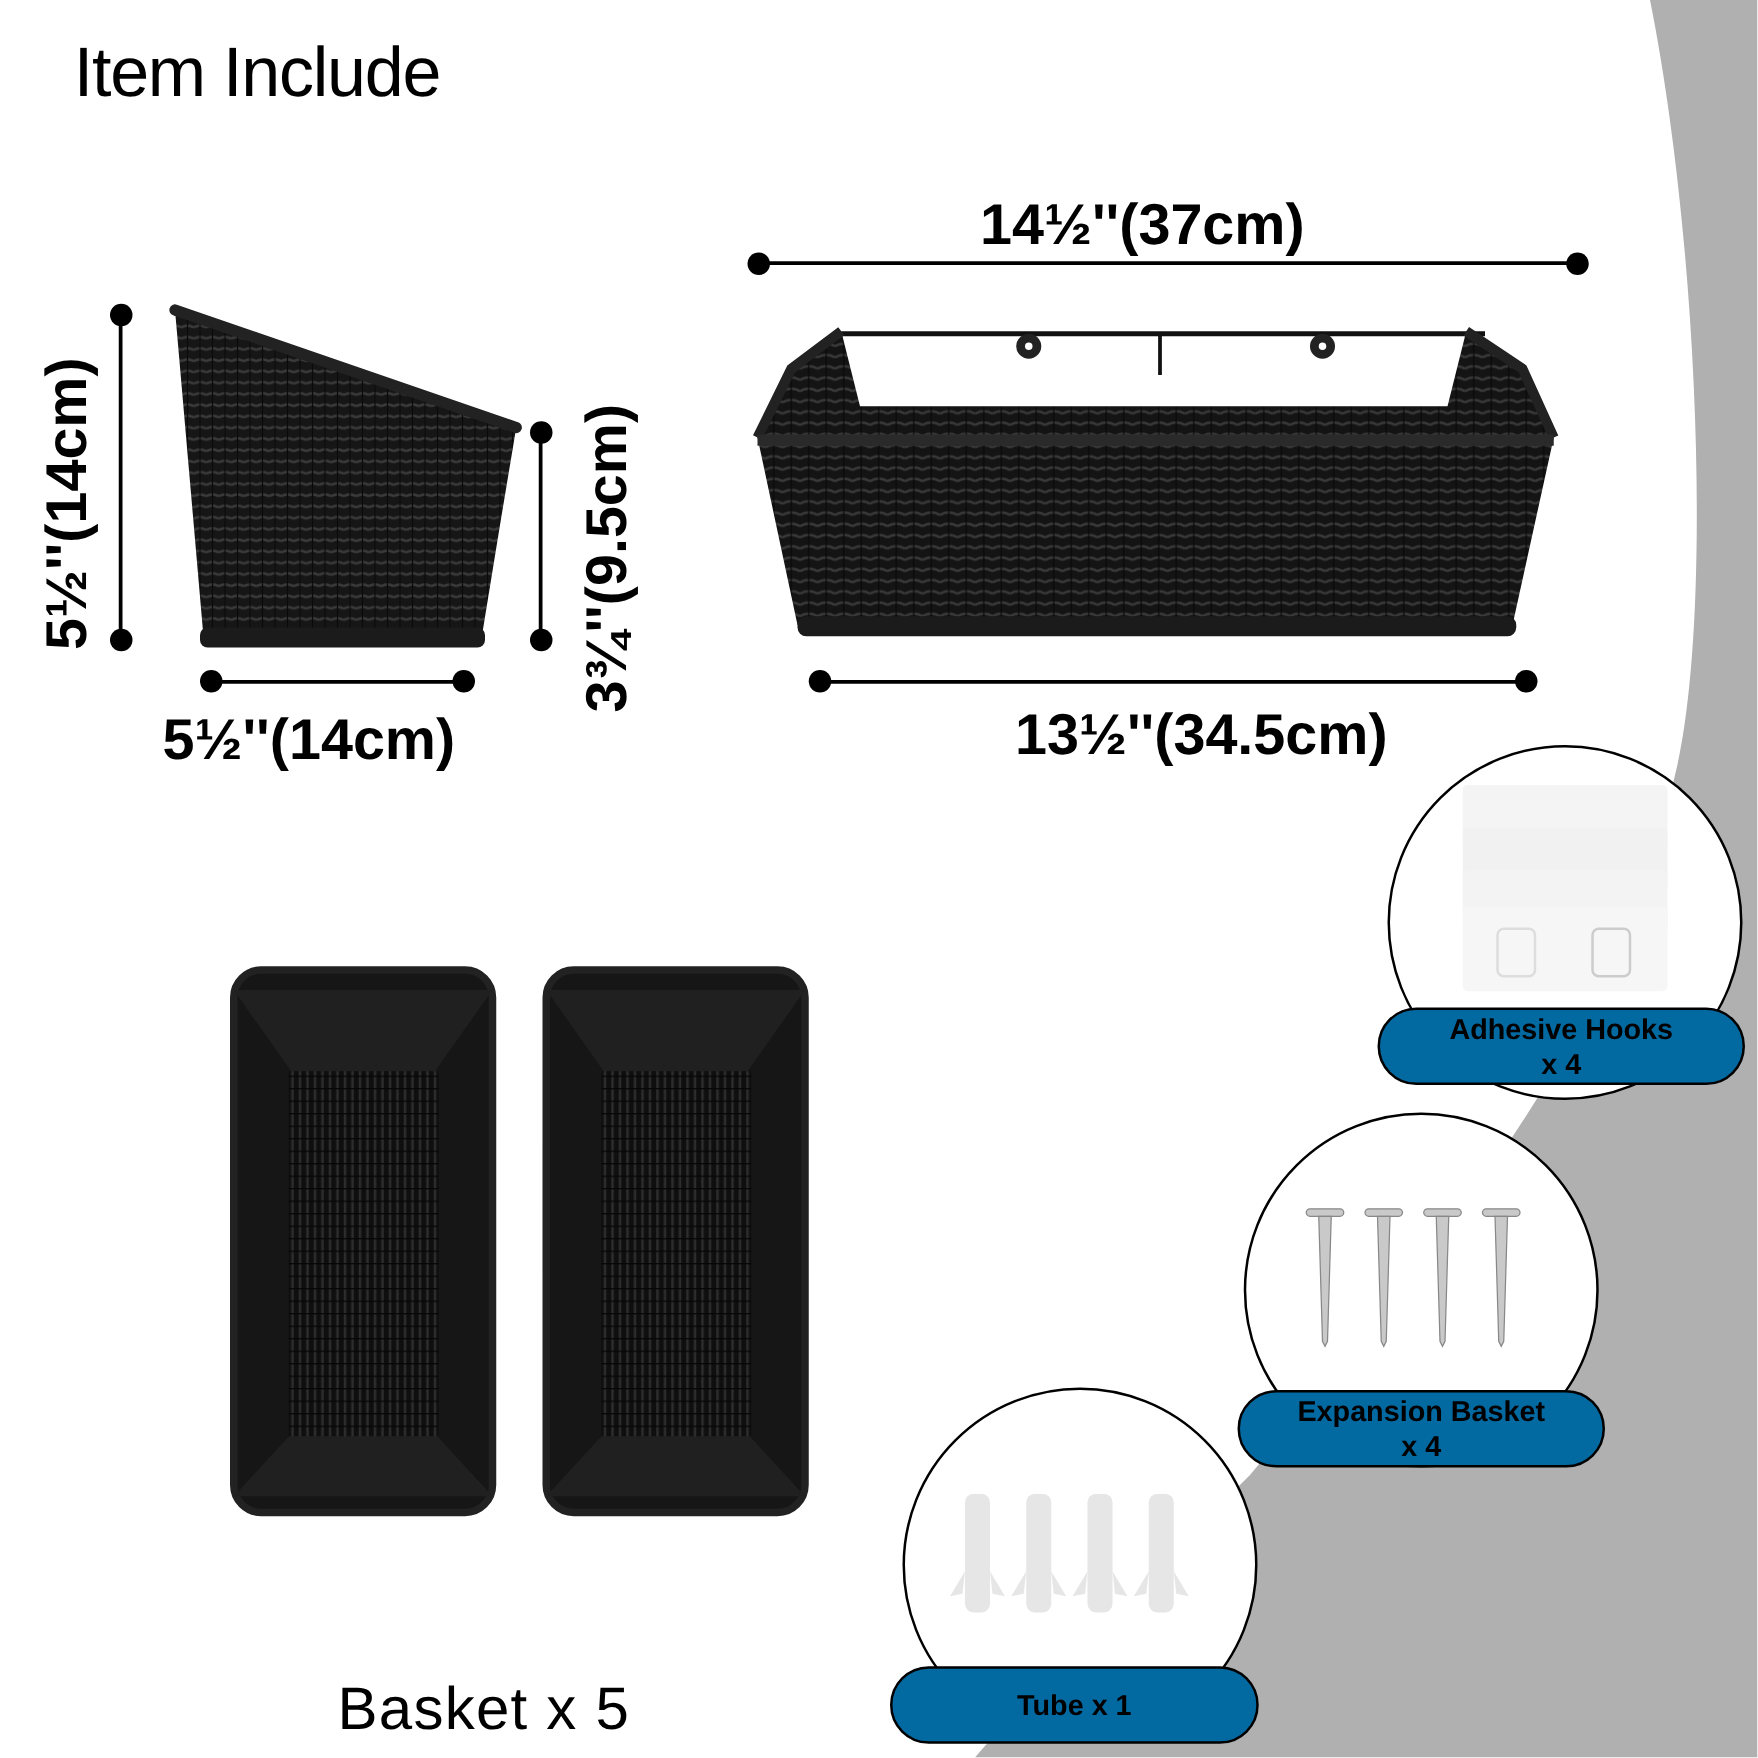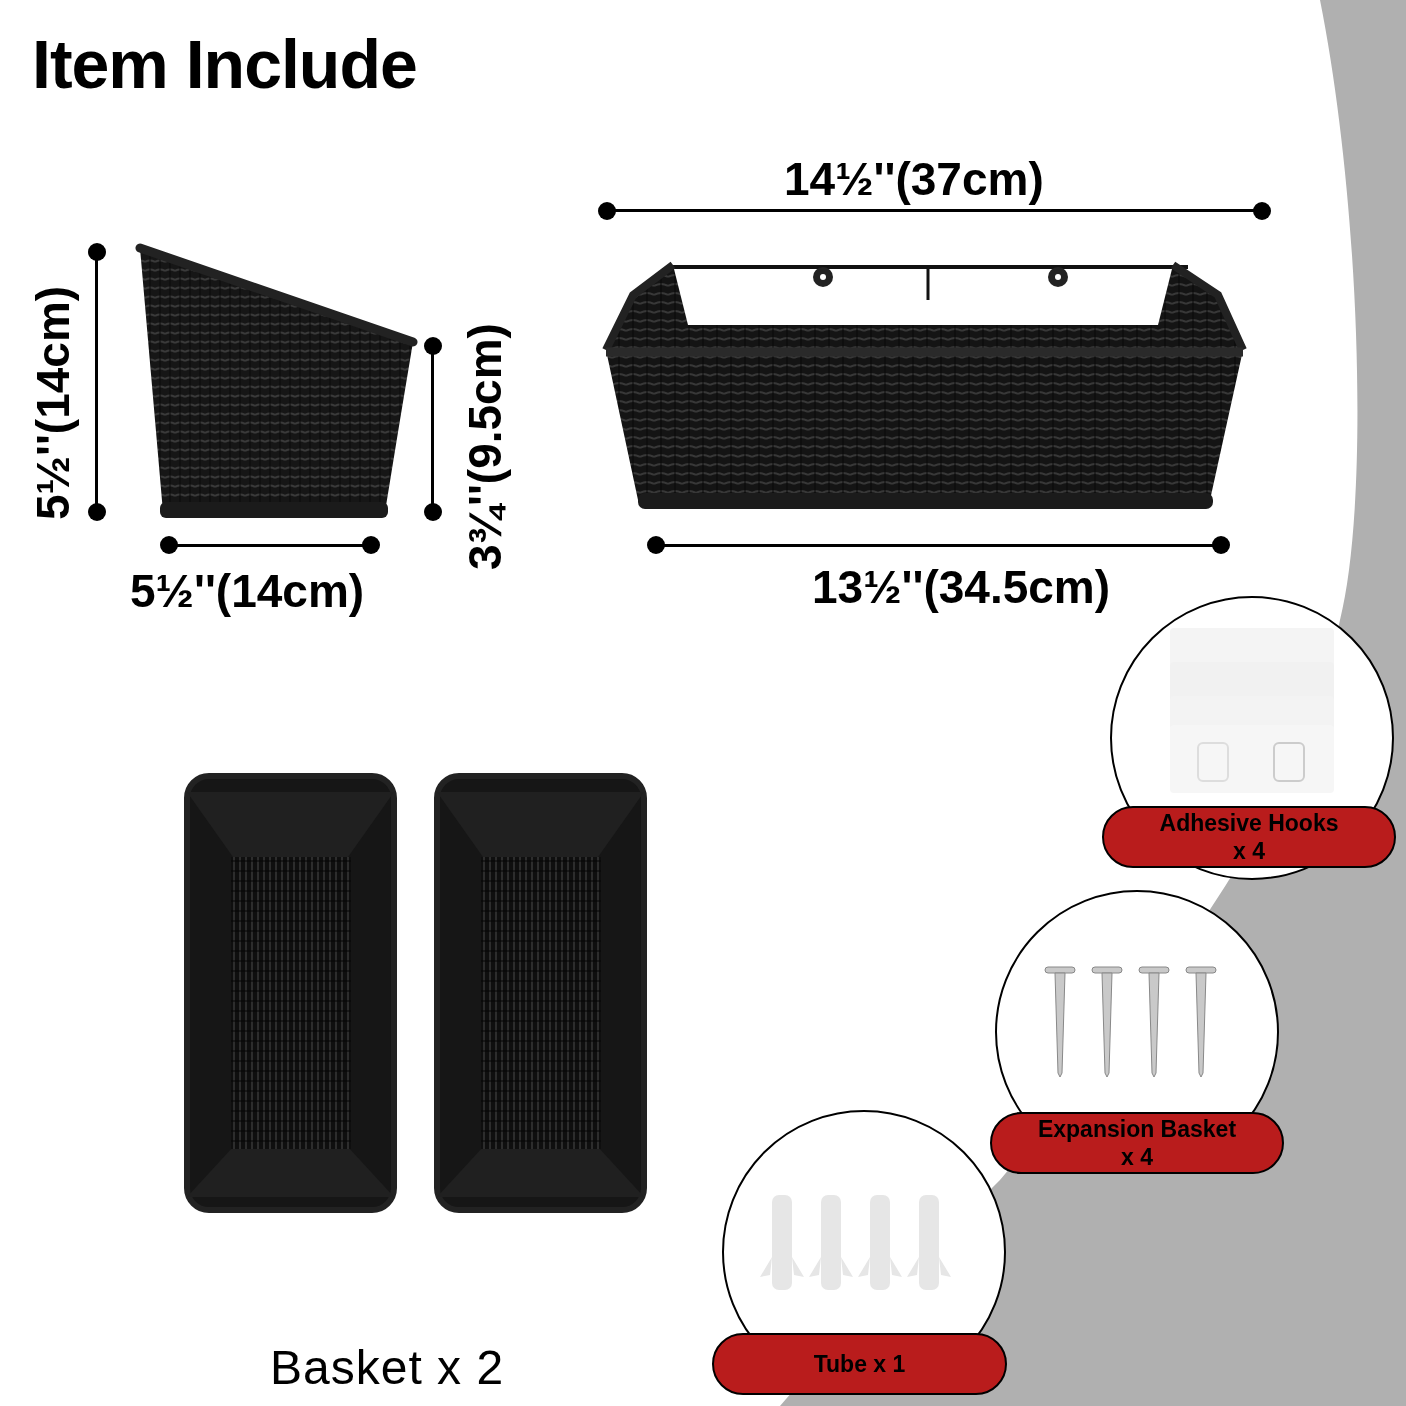--- a/index.html
+++ b/index.html
@@ -1,24 +1,24 @@
 <!DOCTYPE html>
 <html><head>
 <meta charset="utf-8">
 <style>
   html, body { margin: 0; padding: 0; }
   body { width: 1406px; height: 1406px; position: relative; overflow: hidden; background: #ffffff; font-family: "Liberation Sans", "DejaVu Sans", sans-serif; color: #000; }
   .bg-shape { position: absolute; left: 0; top: 0; width: 1406px; height: 1406px; }
-  .title { position: absolute; left: 32px; top: 30px; font-size: 68px; font-weight: 700; letter-spacing: -1px; line-height: 1; }
+  .title { position: absolute; left: 59px; top: 30px; font-size: 56px; font-weight: 400; letter-spacing: -1px; line-height: 1; }
   .dim { position: absolute; font-size: 46px; font-weight: 700; white-space: nowrap; line-height: 1; }
   .dim.vert { transform-origin: left top; transform: rotate(-90deg); }
   .line { position: absolute; background: #000; }
   .dot { position: absolute; width: 18px; height: 18px; border-radius: 50%; background: #000; }
   .circle { position: absolute; border: 2.5px solid #000; border-radius: 50%; background: #fff; box-sizing: border-box; }
-  .pill { position: absolute; border: 2.5px solid #000; border-radius: 40px; background: #b91c1c; box-sizing: border-box; text-align: right; font-weight: 700; font-size: 23px; line-height: 28px; display: flex; flex-direction: column; justify-content: center; align-items: center; }
+  .pill { position: absolute; border: 2.5px solid #000; border-radius: 40px; background: #0369a1; box-sizing: border-box; text-align: right; font-weight: 700; font-size: 23px; line-height: 28px; display: flex; flex-direction: column; justify-content: center; align-items: center; }
   .basket-label { position: absolute; left: 270px; top: 1340px; font-size: 48px; font-weight: 400; letter-spacing: 1px; }
   svg { display: block; }
 </style>
 </head>
 <body>
 
 <svg class="bg-shape" viewBox="0 0 1406 1406">
   <path d="M1320 0 C1360 200 1370 500 1340 620 C1300 820 1150 1000 1000 1180 C900 1280 820 1360 780 1406 L1406 1406 L1406 0 Z" fill="#b0b0b0"></path>
 </svg>
 
@@ -101,21 +101,21 @@
     <path d="M4 20 L50 85 L165 85 L211 20 Z" fill="#202020"></path>
     <path d="M4 425 L50 375 L165 375 L211 425 Z" fill="#202020"></path>
     <rect x="48" y="85" width="120" height="292" fill="url(#weave3)"></rect>
   </svg>
   <svg style="position:absolute; left:433px; top:772px;" width="215" height="442" viewBox="0 0 215 442">
     <rect x="4" y="4" width="207" height="434" rx="22" fill="#161616" stroke="#222" stroke-width="6"></rect>
     <path d="M4 20 L50 85 L165 85 L211 20 Z" fill="#202020"></path>
     <path d="M4 425 L50 375 L165 375 L211 425 Z" fill="#202020"></path>
     <rect x="48" y="85" width="120" height="292" fill="url(#weave3)"></rect>
   </svg>
-  <div class="basket-label">Basket x 2</div>
+  <div class="basket-label">Basket x 5</div>
 </div>
 
 <div>
   <div class="circle" style="left:1110px; top:596px; width:284px; height:284px;"></div>
   <svg style="position:absolute; left:1170px; top:628px;" width="166" height="170" viewBox="0 0 166 170">
     <rect x="0" y="0" width="164" height="50" rx="4" fill="#f4f4f4"></rect>
     <rect x="0" y="34" width="164" height="50" rx="4" fill="#f1f1f1"></rect>
     <rect x="0" y="68" width="164" height="50" rx="4" fill="#f3f3f3"></rect>
     <rect x="0" y="97" width="164" height="68" rx="4" fill="#f6f6f6"></rect>
     <rect x="28" y="115" width="30" height="38" rx="5" fill="none" stroke="#ddd" stroke-width="2"></rect>

